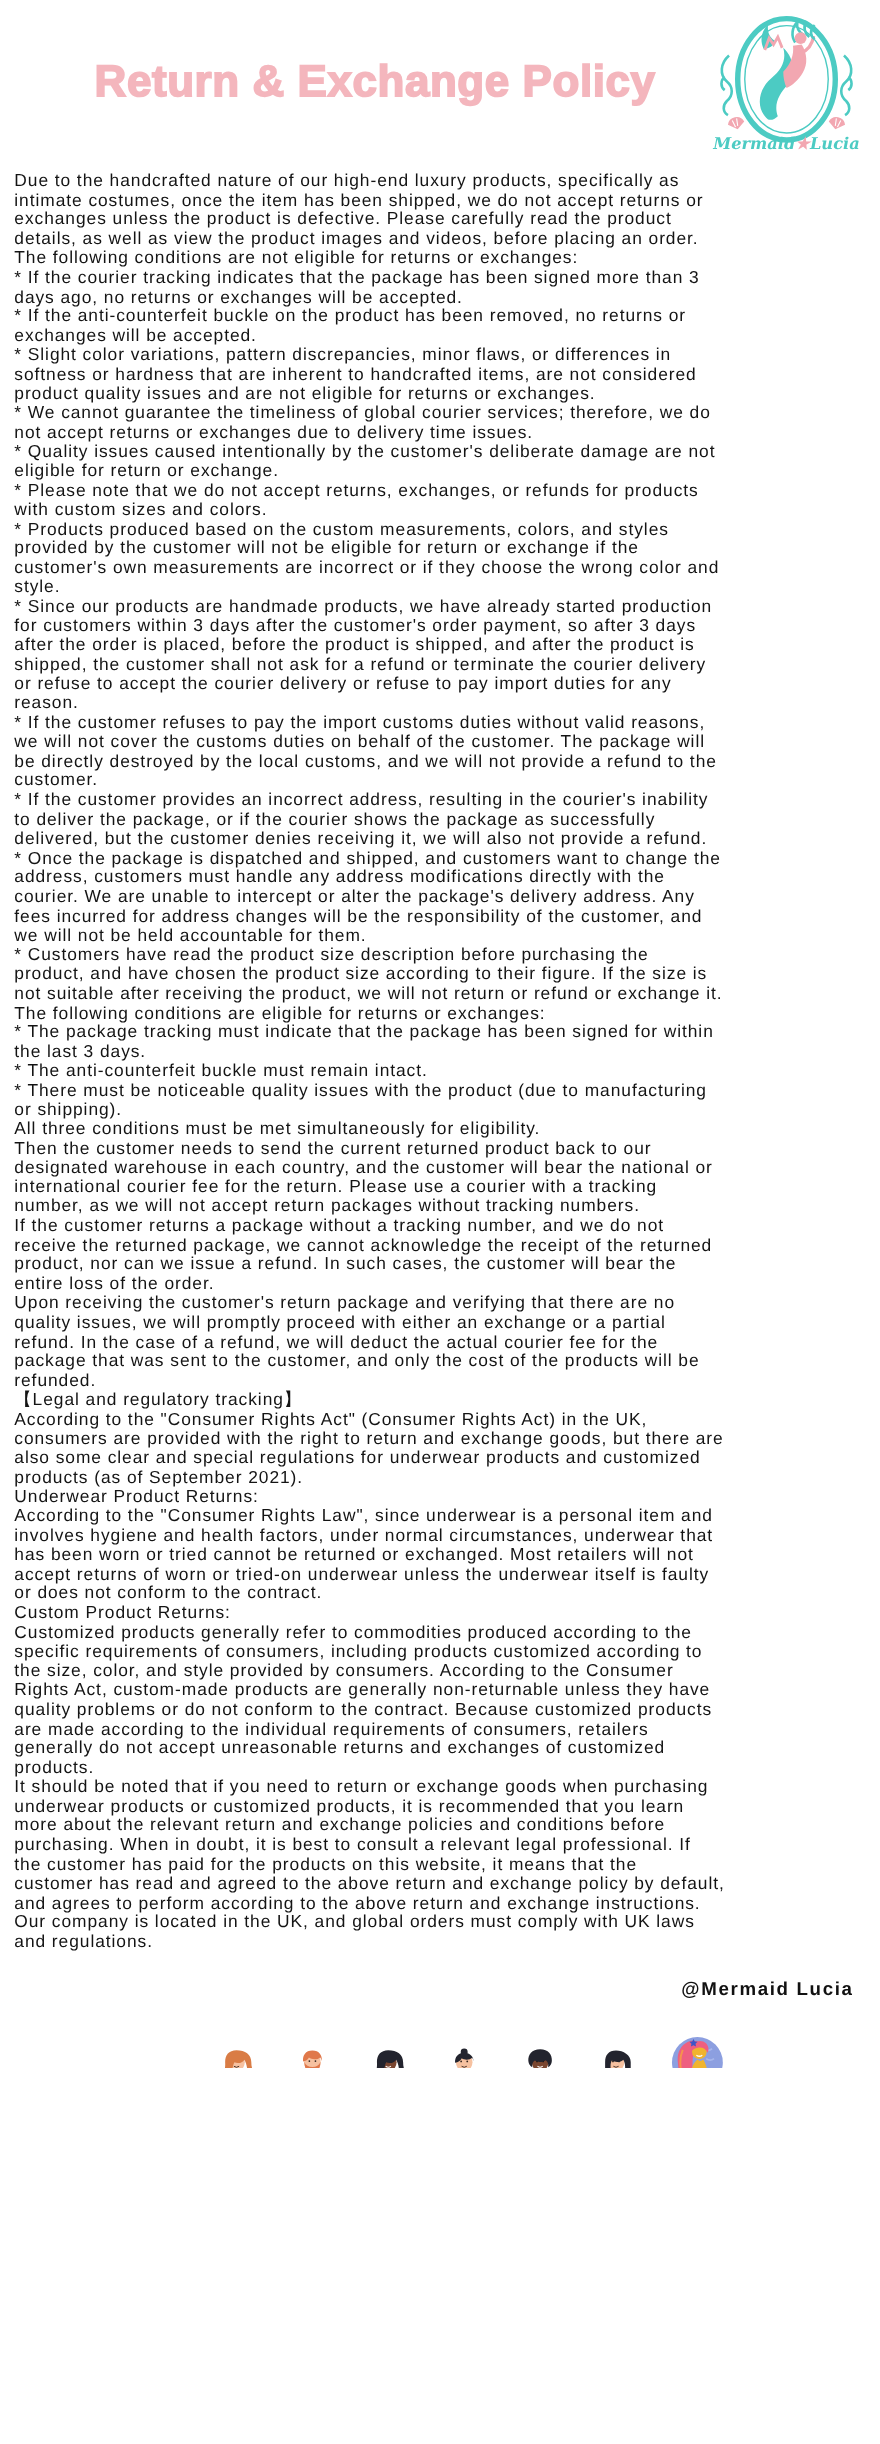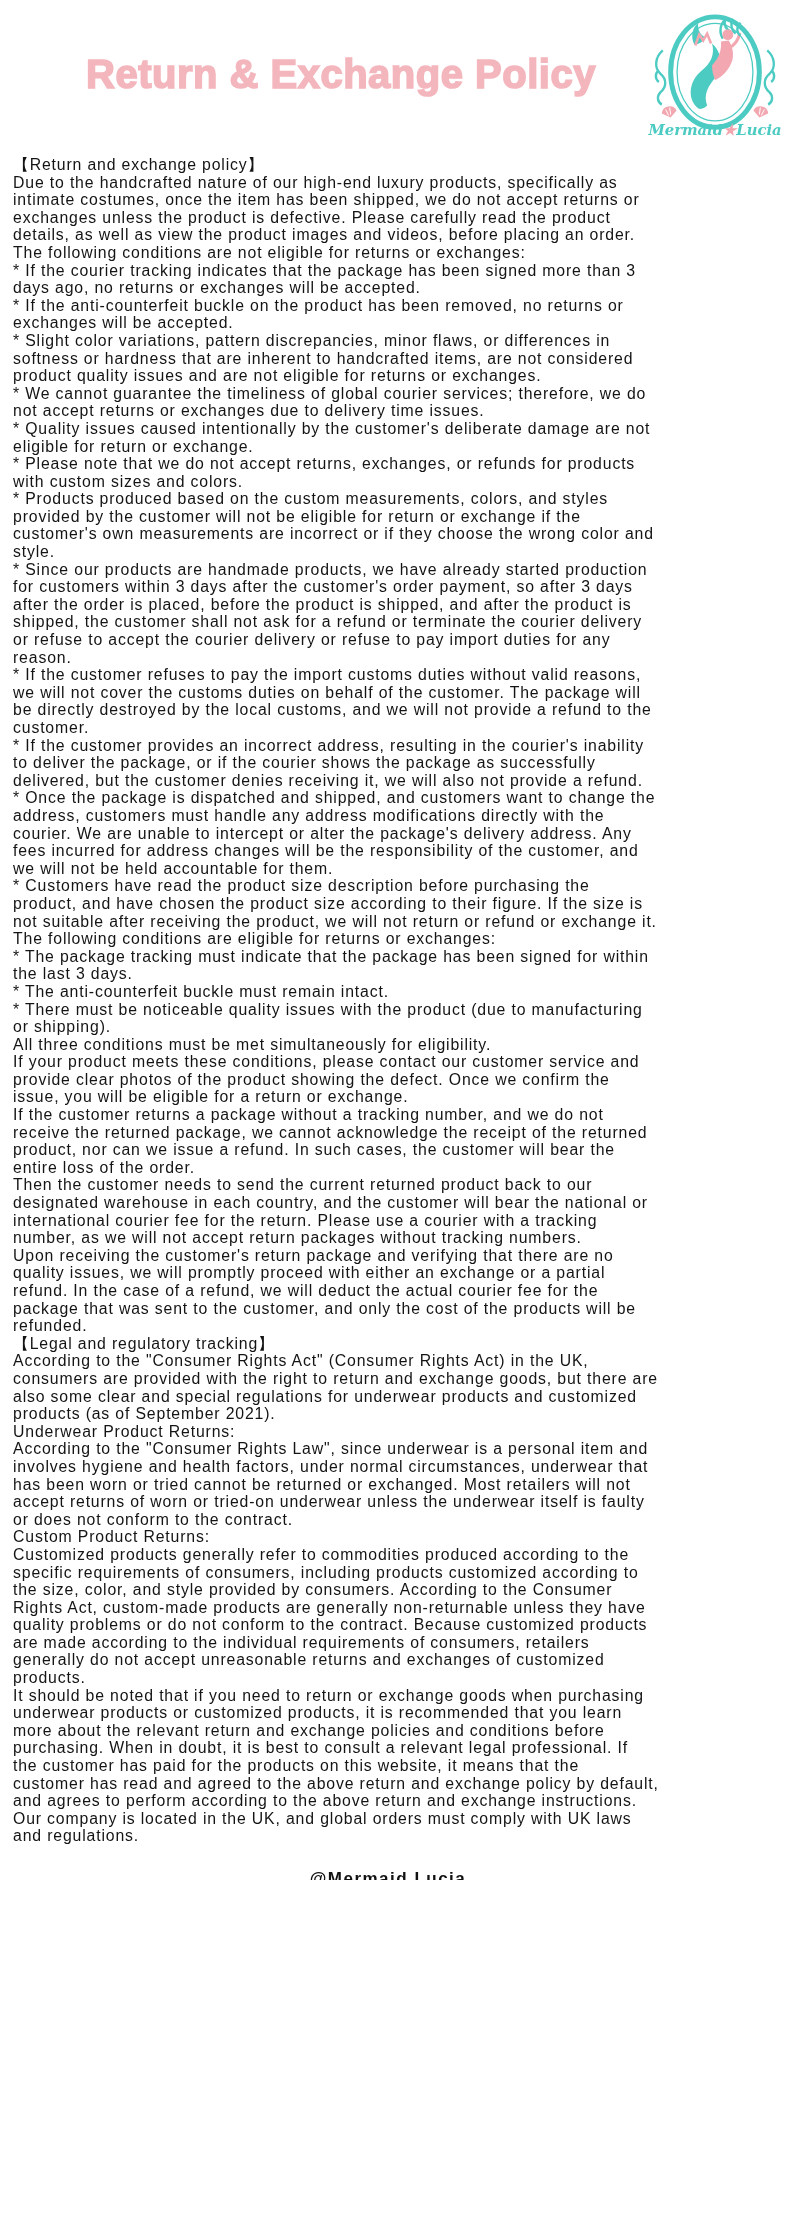--- a/index.html
+++ b/index.html
@@ -6,21 +6,21 @@
   .page{position:relative;width:800px;height:1880px;background:#ffffff;overflow:hidden;
         font-family:"Liberation Sans","DejaVu Sans",sans-serif;color:#141414;}
   .header{position:relative;height:150px;}
   .page-title{position:absolute;left:86px;top:52px;font-size:40px;font-weight:bold;
               letter-spacing:0.5px;color:#F4B6BD;-webkit-text-stroke:1.6px #F4B6BD;white-space:nowrap;}
   .logo{position:absolute;right:16px;top:10px;width:138px;height:138px;}
   .content{padding:6px 14px 0 13px;font-size:15.8px;line-height:17.6px;letter-spacing:0.85px;}
   .content p{margin:0;white-space:pre-line;}
   .gap1{margin-top:17.6px;}
   .gap2{margin-top:35.2px;}
-  .signature{margin-top:24px;padding-right:24px;text-align:center;font-size:17px;
+  .signature{margin-top:24px;padding-right:24px;text-align:right;font-size:17px;
              font-weight:bold;letter-spacing:1.5px;color:#111;}
   .avatar-row{margin-top:30px;display:flex;justify-content:center;align-items:flex-end;
               gap:31px;transform:translateX(27px);}
   .avatar-row svg{display:block;}
 </style>
 </head>
 <body>
 
 <div class="page">
 
@@ -53,21 +53,20 @@
         <path d="M84 30 C89 38 90 48 85 56 C81 63 75 68 70 70 C68 65 67 60 67 55 C74 48 77 39 76 31 Z" fill="#F2A7B1"></path>
         <path d="M83 38 C90 35 94 29 95 22" stroke="#F2A7B1" stroke-width="3" fill="none"></path>
         <path d="M78 28 C74 22 75 14 80 9 C79 15 82 19 86 21 M88 8 C85 14 87 20 91 23 M96 12 C91 17 92 22 96 25" stroke="#4CCBC3" stroke-width="2.4" fill="none"></path>
         <circle cx="83" cy="24" r="5.5" fill="#F2A7B1"></circle>
       </g>
       <text x="70" y="126" text-anchor="middle" font-family="DejaVu Serif, serif" font-style="italic" font-weight="bold" font-size="15" fill="#4CCBC3"><tspan>Mermaid</tspan><tspan fill="#F2A7B1">★</tspan><tspan>Lucia</tspan></text>
     </svg>
   </div>
 
   <div class="content">
-    <p>【Return and exchange policy】</p>
     <p>Due to the handcrafted nature of our high-end luxury products, specifically as
 intimate costumes, once the item has been shipped, we do not accept returns or
 exchanges unless the product is defective. Please carefully read the product
 details, as well as view the product images and videos, before placing an order.
 The following conditions are not eligible for returns or exchanges:
 * If the courier tracking indicates that the package has been signed more than 3
 days ago, no returns or exchanges will be accepted.
 * If the anti-counterfeit buckle on the product has been removed, no returns or
 exchanges will be accepted.
 * Slight color variations, pattern discrepancies, minor flaws, or differences in
@@ -104,31 +103,28 @@
 * Customers have read the product size description before purchasing the
 product, and have chosen the product size according to their figure. If the size is
 not suitable after receiving the product, we will not return or refund or exchange it.</p>
     <p class="gap2">The following conditions are eligible for returns or exchanges:
 * The package tracking must indicate that the package has been signed for within
 the last 3 days.
 * The anti-counterfeit buckle must remain intact.
 * There must be noticeable quality issues with the product (due to manufacturing
 or shipping).
 All three conditions must be met simultaneously for eligibility.</p>
-    <p class="gap1">If your product meets these conditions, please contact our customer service and
-provide clear photos of the product showing the defect. Once we confirm the
-issue, you will be eligible for a return or exchange.</p>
+    <p class="gap1">Then the customer needs to send the current returned product back to our
+designated warehouse in each country, and the customer will bear the national or
+international courier fee for the return. Please use a courier with a tracking
+number, as we will not accept return packages without tracking numbers.</p>
     <p class="gap1">If the customer returns a package without a tracking number, and we do not
 receive the returned package, we cannot acknowledge the receipt of the returned
 product, nor can we issue a refund. In such cases, the customer will bear the
 entire loss of the order.</p>
-    <p class="gap1">Then the customer needs to send the current returned product back to our
-designated warehouse in each country, and the customer will bear the national or
-international courier fee for the return. Please use a courier with a tracking
-number, as we will not accept return packages without tracking numbers.</p>
     <p class="gap1">Upon receiving the customer's return package and verifying that there are no
 quality issues, we will promptly proceed with either an exchange or a partial
 refund. In the case of a refund, we will deduct the actual courier fee for the
 package that was sent to the customer, and only the cost of the products will be
 refunded.</p>
     <p class="gap2">【Legal and regulatory tracking】</p>
     <p>According to the "Consumer Rights Act" (Consumer Rights Act) in the UK,
 consumers are provided with the right to return and exchange goods, but there are
 also some clear and special regulations for underwear products and customized
 products (as of September 2021).</p>

